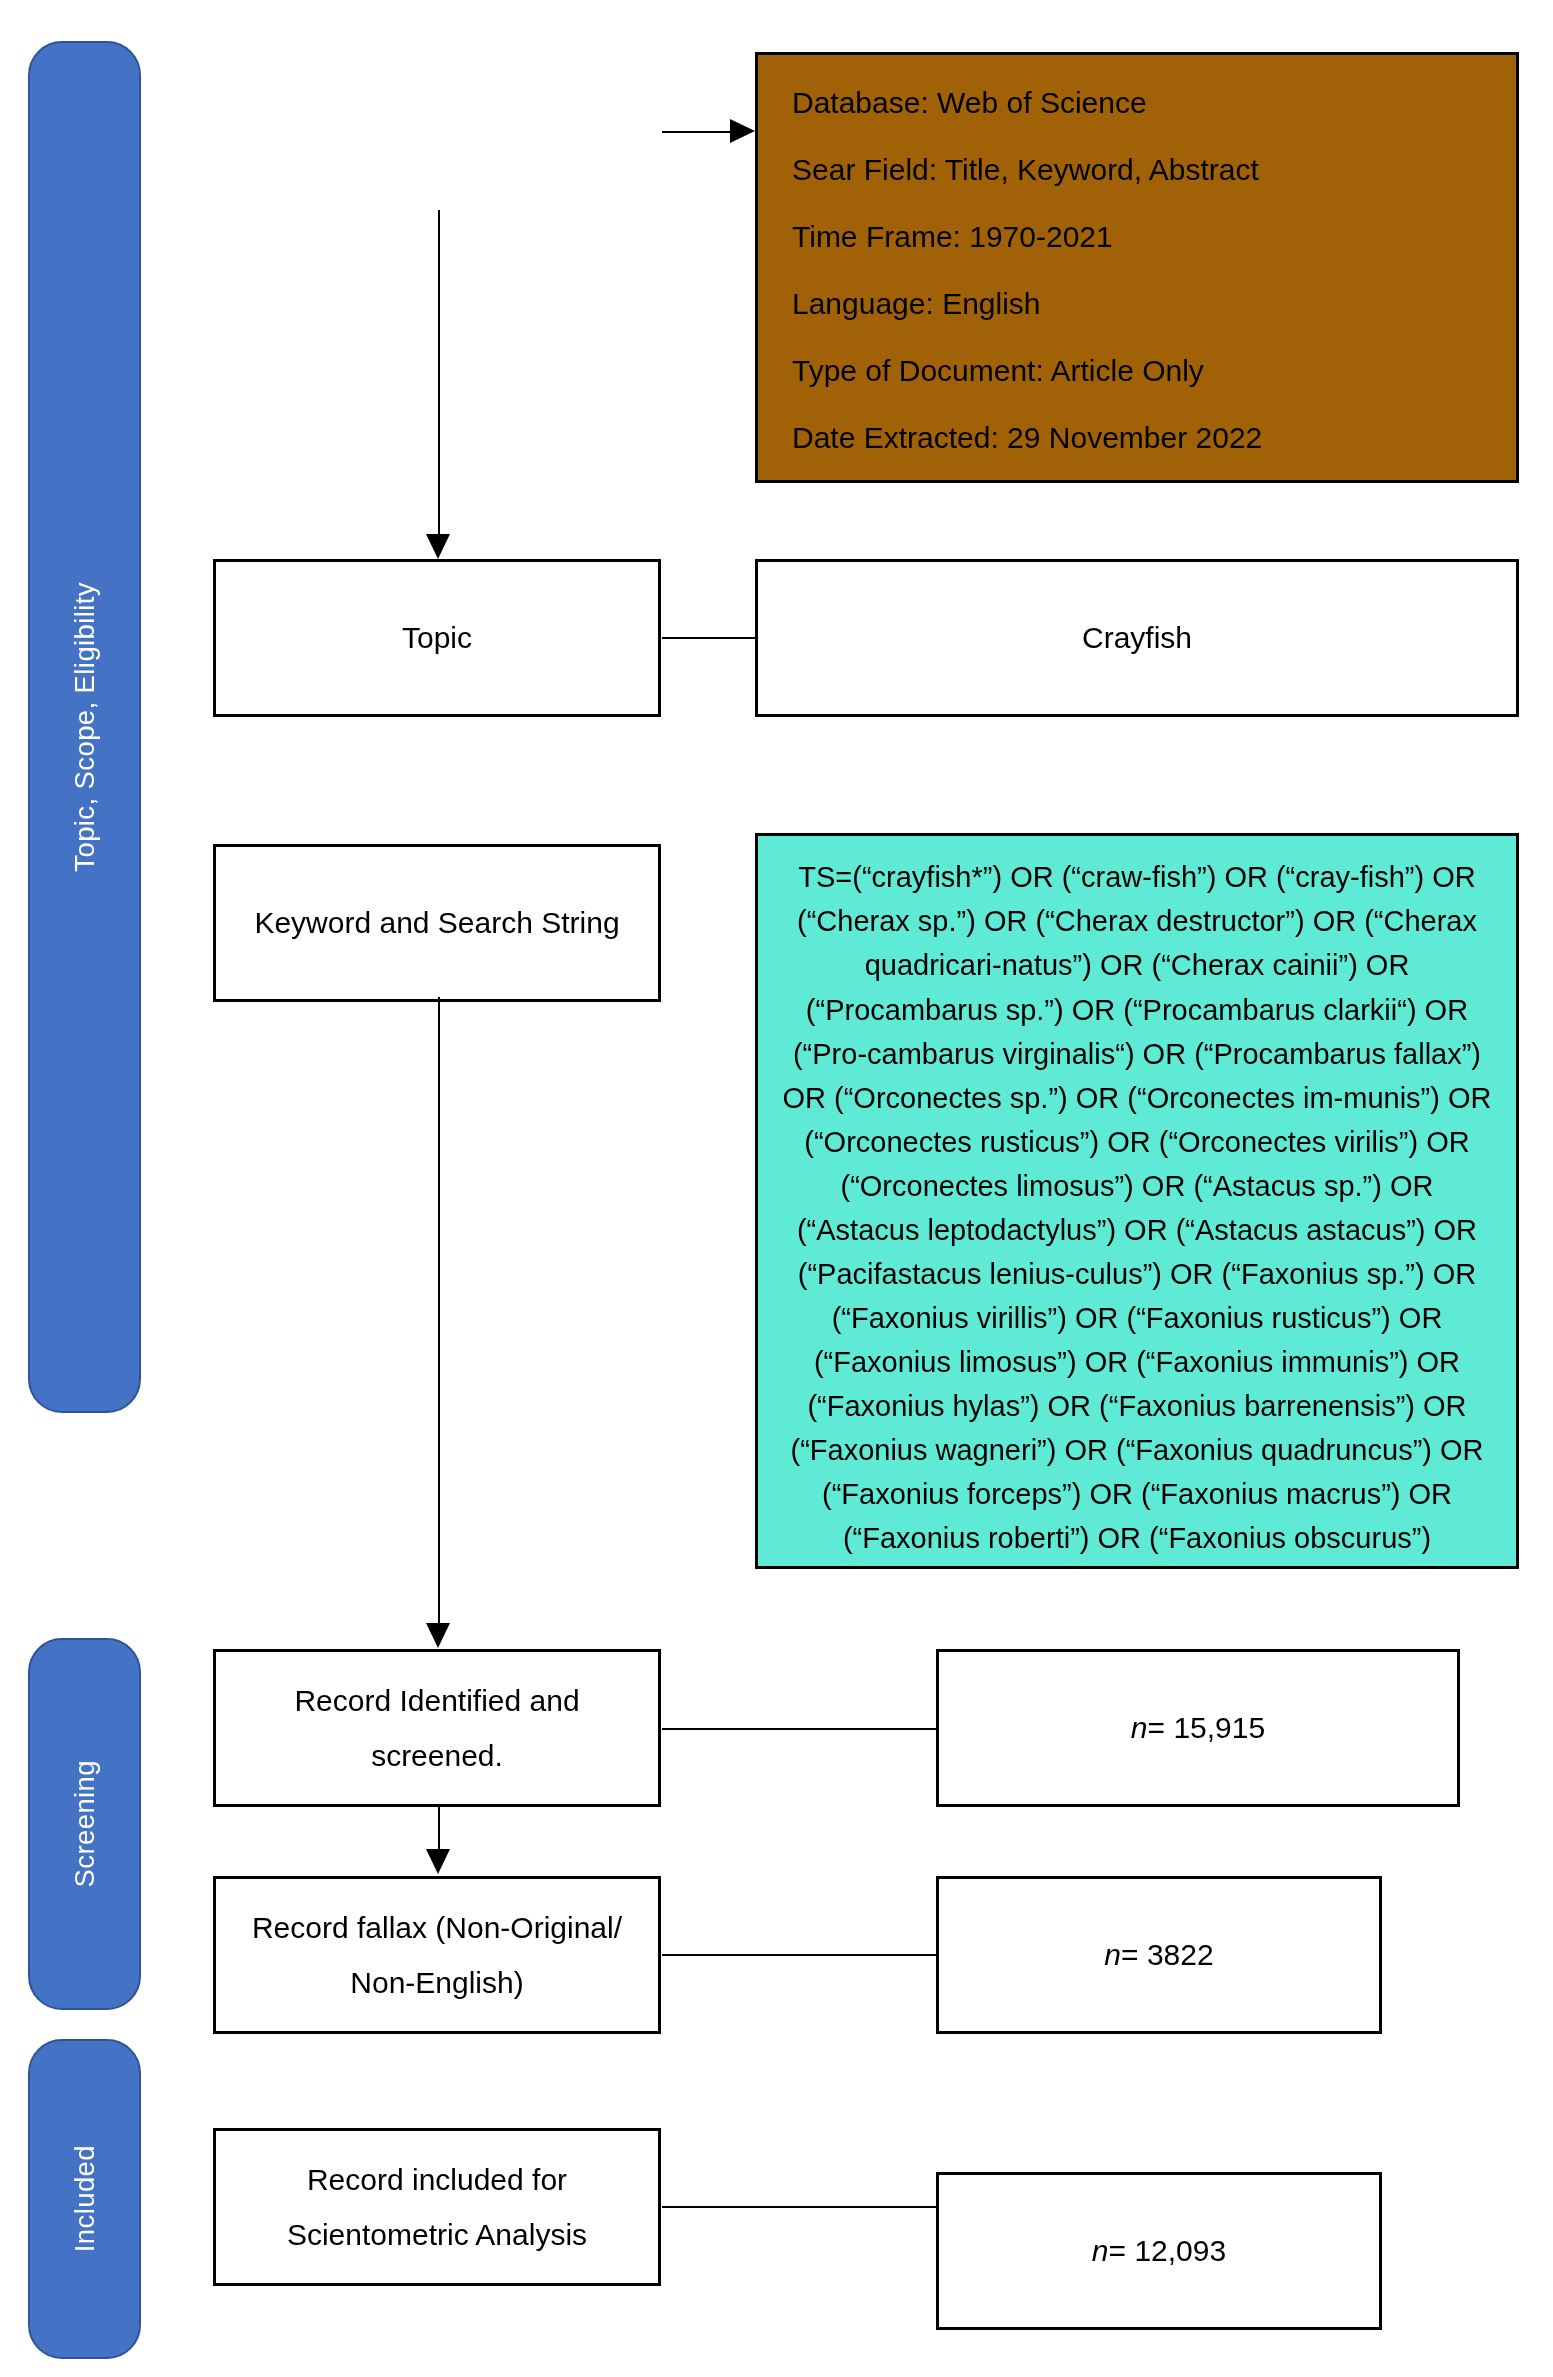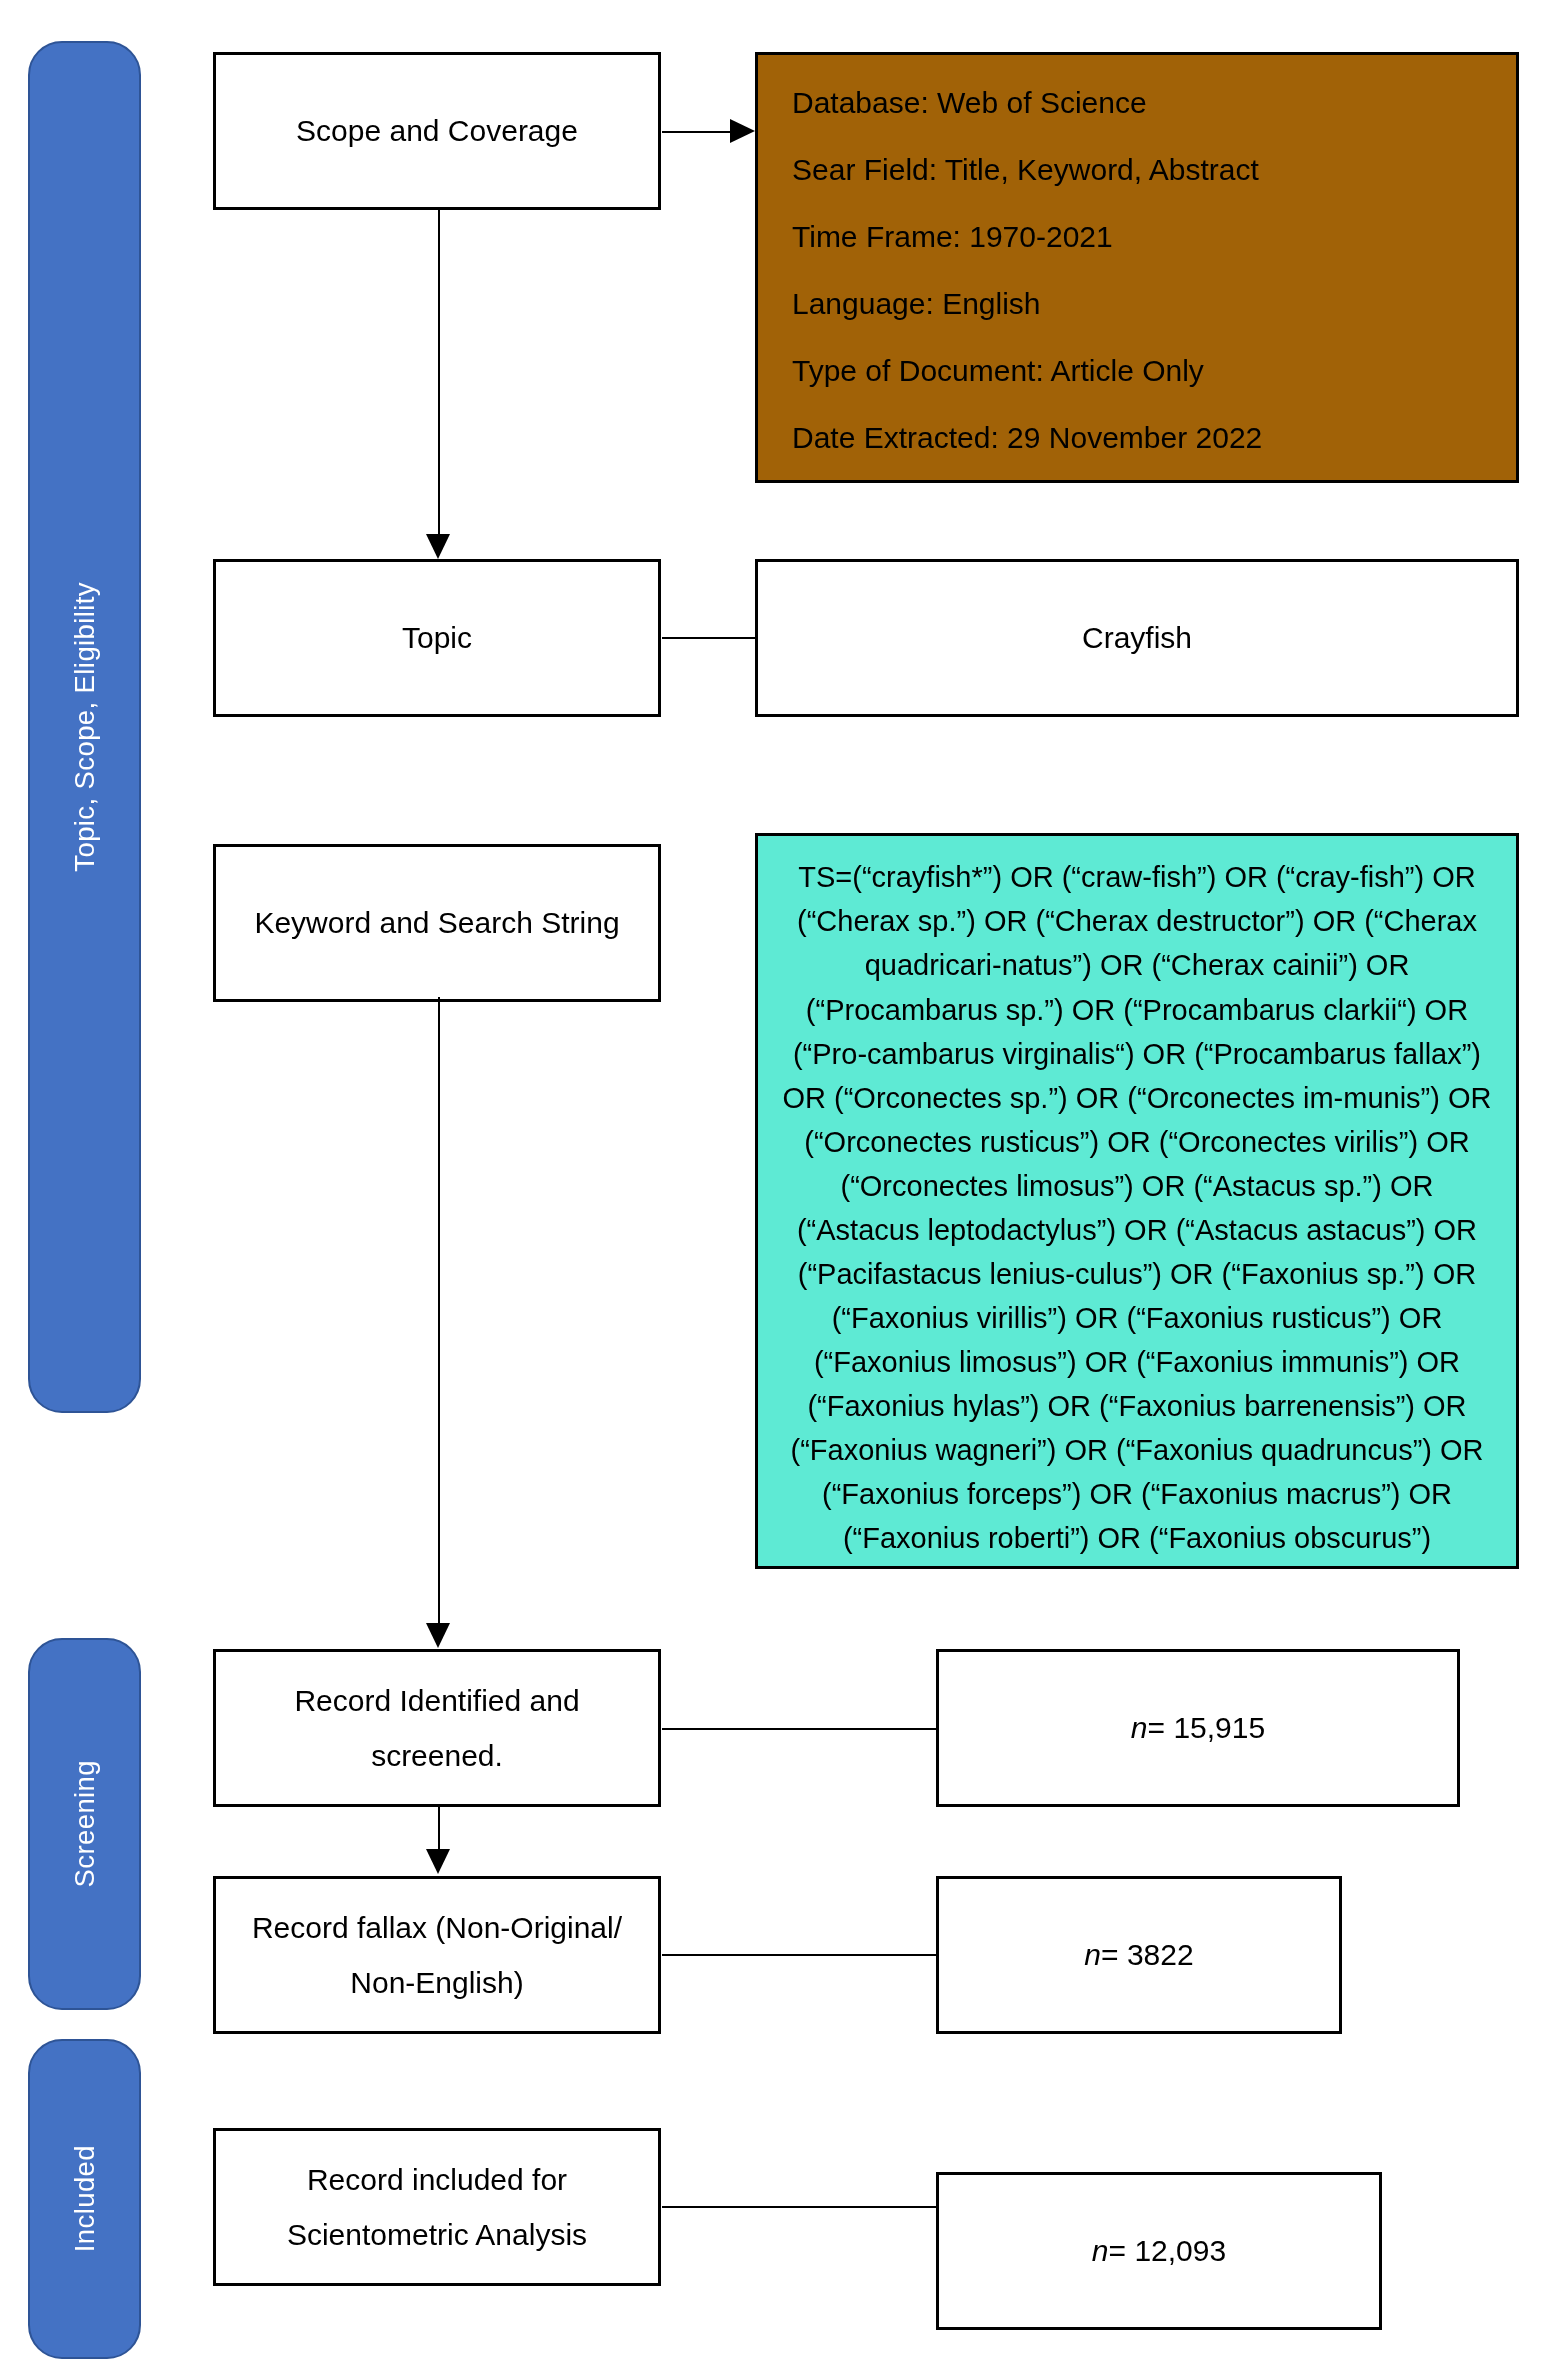--- a/index.html
+++ b/index.html
@@ -105,23 +105,20 @@
   </div>
 
   <div class="stage-bar" style="left:28px; top:1638px; width:113px; height:372px;">
     <span class="stage-label">Screening</span>
   </div>
 
   <div class="stage-bar" style="left:28px; top:2039px; width:113px; height:320px;">
     <span class="stage-label">Included</span>
   </div>
 
-  <div class="node" style="left:213px; top:52px; width:448px; height:158px;">
-    <span class="node-text">Scope and Coverage</span>
-  </div>
 
   <div class="hline" style="left:662px; top:131px; width:69px;"></div>
   <div class="arrow-right" style="left:730px; top:119px;"></div>
 
   <div class="detail-box" style="left:755px; top:52px; width:764px; height:431px;">
     <div class="detail-line">Database: Web of Science</div>
     <div class="detail-line">Sear Field: Title, Keyword, Abstract</div>
     <div class="detail-line">Time Frame: 1970-2021</div>
     <div class="detail-line">Language: English</div>
     <div class="detail-line">Type of Document: Article Only</div>
@@ -166,21 +163,21 @@
 
   <div class="vline" style="left:438px; top:1807px; height:45px;"></div>
   <div class="arrow-down" style="left:426px; top:1849px;"></div>
 
   <div class="node" style="left:213px; top:1876px; width:448px; height:158px;">
     <span class="node-text">Record fallax (Non-Original/ Non-English)</span>
   </div>
 
   <div class="hline" style="left:662px; top:1954px; width:275px;"></div>
 
-  <div class="node" style="left:936px; top:1876px; width:406px; height:158px;">
+  <div class="node" style="left:936px; top:1876px; width:446px; height:158px;">
     <span class="node-text count-text">
       <i class="ital">n</i><span>= 3822</span>
     </span>
   </div>
 
   <div class="node" style="left:213px; top:2128px; width:448px; height:158px;">
     <span class="node-text">Record included for Scientometric Analysis</span>
   </div>
 
   <div class="hline" style="left:662px; top:2206px; width:275px;"></div>

